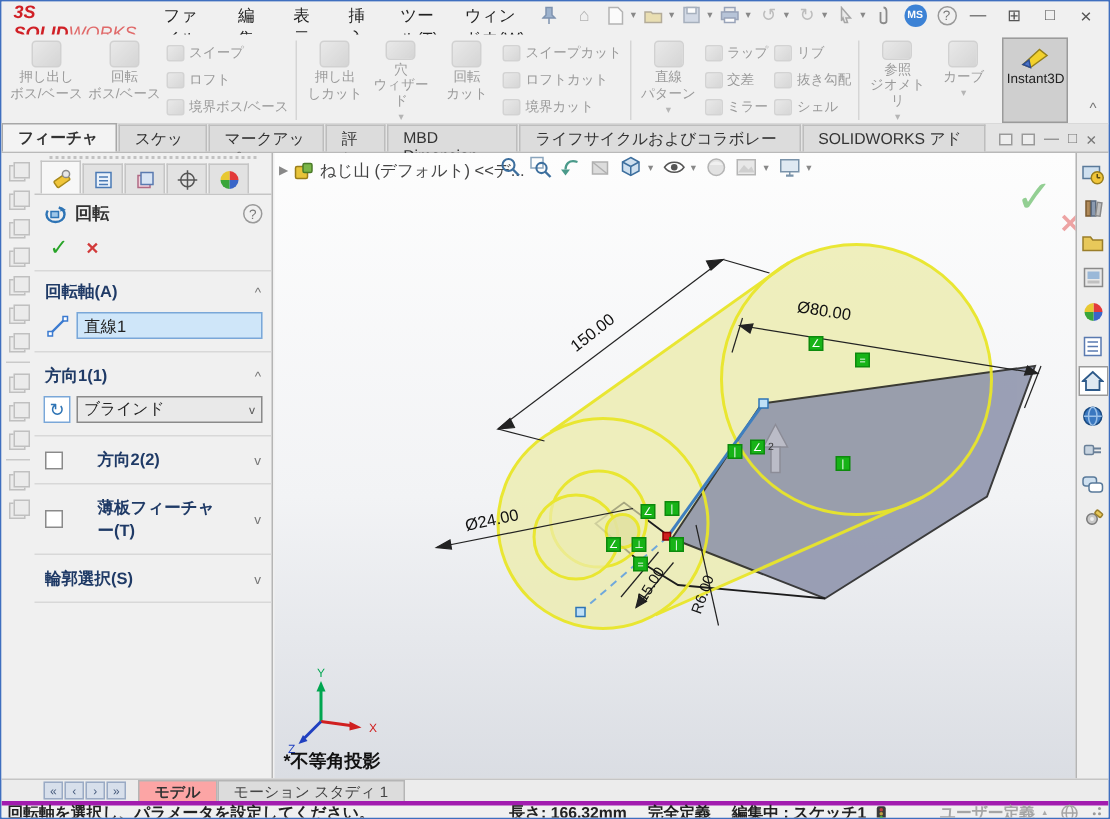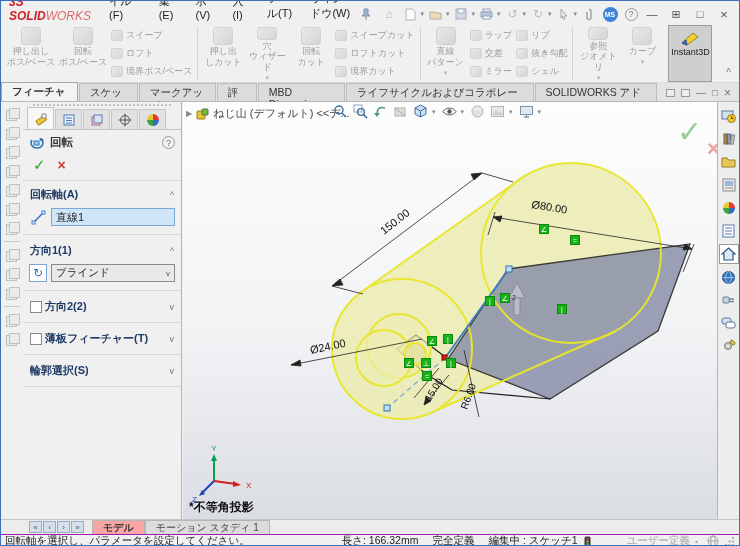--- a/index.html
+++ b/index.html
@@ -3,21 +3,21 @@
 <meta charset="utf-8">
 <style>
   html,body{margin:0;padding:0;background:#888;}
   *{box-sizing:border-box;}
   #win{position:relative;width:740px;height:546px;background:#f0f0f0;
        border:1px solid #3f6fbf;overflow:hidden;
        font-family:"Liberation Sans","DejaVu Sans",sans-serif;color:#333;font-size:11px;}
 
   
   #titlebar{position:absolute;left:0;top:0;width:100%;height:22px;background:#f0f0f0;
-            display:flex;align-items:flex-end;padding:0 4px;}
+            display:flex;align-items:flex-start;padding:0 4px;}
   #logo{font-weight:bold;font-style:italic;color:#d02026;font-size:12px;margin:0 10px 0 4px;letter-spacing:0;}
   #logo .lt{font-weight:normal;color:#e06a6a;}
   .menu-item{padding:2px 8px;color:#222;cursor:default;}
   .qa-icons{display:flex;align-items:center;margin-left:8px;gap:1px;}
   .qai{width:20px;height:18px;display:flex;align-items:center;justify-content:center;opacity:.85;}
   .caret{font-size:7px;color:#888;margin:0 1px 0 -1px;}
   .avatar{width:15px;height:15px;border-radius:50%;background:#1d6fd1;color:#fff;
           font-size:7px;display:flex;align-items:center;justify-content:center;font-weight:bold;}
   .winbtns{margin-left:auto;display:flex;gap:2px;}
   .winbtn{width:22px;height:18px;display:flex;align-items:center;justify-content:center;color:#555;font-size:11px;}
@@ -87,21 +87,21 @@
   .pm-combo{flex:1;height:18px;border:1px solid #8a8a8a;background:#e9e9e9;font-size:10.5px;color:#222;
             display:flex;align-items:center;padding:0 4px;position:relative;}
   .pm-combo .chev{margin-left:auto;font-size:8px;color:#555;}
   .pm-spin{flex:1;height:18px;border:1px solid #8a8a8a;background:#fff;font-size:11px;color:#222;
            display:flex;align-items:center;padding:0 14px 0 4px;position:relative;}
   .spin-btns{position:absolute;right:1px;top:1px;bottom:1px;width:11px;border-left:1px solid #bbb;
              display:flex;flex-direction:column;}
   .spin-btns div{flex:1;display:flex;align-items:center;justify-content:center;font-size:5px;color:#444;background:#e8e8e8;}
   .pm-div{height:1px;background:#d8d8d8;margin:2px 0;}
   .chkbox{width:12px;height:12px;border:1px solid #8a8a8a;background:#fff;flex:none;}
-  .pm-chk-hd{display:flex;align-items:center;gap:3px;padding:6px 7px;color:#1f3a66;font-weight:bold;font-size:11px;}
+  .pm-chk-hd{display:flex;align-items:center;gap:23px;padding:6px 7px;color:#1f3a66;font-weight:bold;font-size:11px;}
   .pm-chk-hd .chev{margin-left:auto;color:#777;font-weight:normal;font-size:9px;}
   .icon18{width:18px;height:18px;flex:none;display:flex;align-items:center;justify-content:center;}
 
   
   #viewport{position:absolute;left:182px;top:0;width:536px;height:417px;
             background:linear-gradient(180deg,#fdfdfd 0%,#f2f3f5 55%,#dadde3 100%);overflow:hidden;}
   #tree-row{position:absolute;left:3px;top:4px;display:flex;align-items:center;gap:4px;color:#444;font-size:11px;}
   #headsup{position:absolute;left:150px;top:2px;display:flex;align-items:center;gap:5px;}
   .huicon{display:flex;align-items:center;}
   #confirm-check{position:absolute;left:494px;top:12px;font-size:30px;font-weight:bold;color:#93cf93;}
@@ -118,21 +118,21 @@
   #modeltabs{position:absolute;left:0;top:518px;width:100%;height:15px;background:#ececec;
              display:flex;align-items:center;border-top:1px solid #c5c5c5;padding-left:28px;}
   .navbtn{width:13px;height:12px;background:#d7dfeb;border:1px solid #9aaac4;color:#44587a;
           font-size:8px;display:flex;align-items:center;justify-content:center;margin-right:1px;}
   .mtab{padding:0 10px;font-size:10px;height:14px;display:flex;align-items:center;border:1px solid #b5b5b5;border-bottom:none;}
   .mtab.active{background:#fca5a5;font-weight:bold;}
   .mtab.idle{background:#dcdcdc;color:#444;}
 
   
   #statusbar{position:absolute;left:0;top:533px;width:100%;height:13px;background:#f0f0f0;
-             border-top:1px solid #a21caf;display:flex;align-items:center;padding:0 4px;font-size:10.5px;color:#222;}
+             border-top:3px solid #a21caf;display:flex;align-items:center;padding:0 4px;font-size:10.5px;color:#222;font-weight:bold;}
   #statusbar .gap{width:26px;}
   .muted{color:#a5a5a5;}
   #grip{margin-left:6px;}
 </style>
 </head>
 <body>
 
 <div id="win">
 
   <div id="titlebar">

